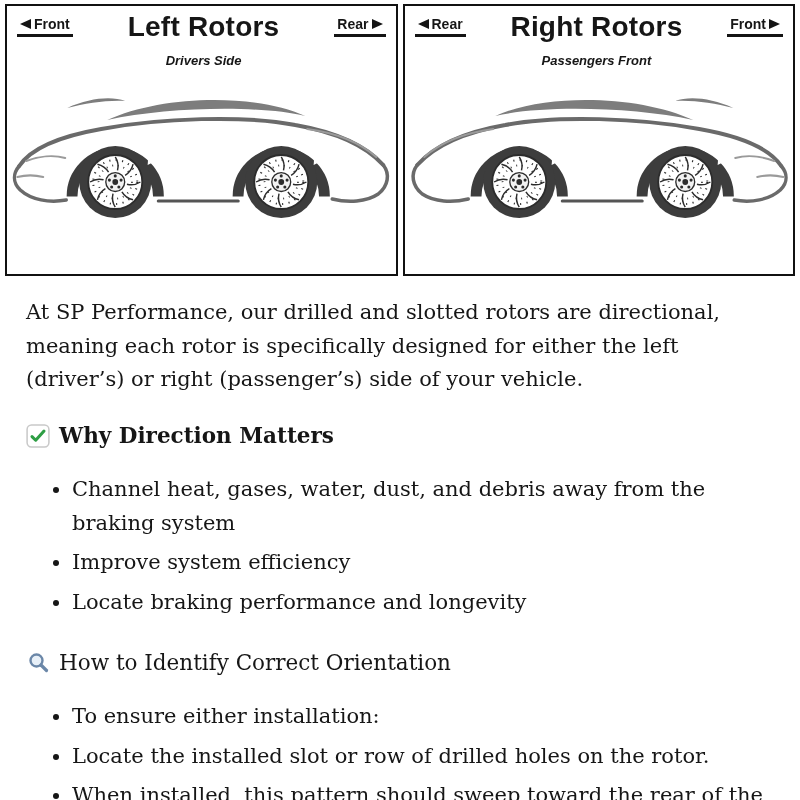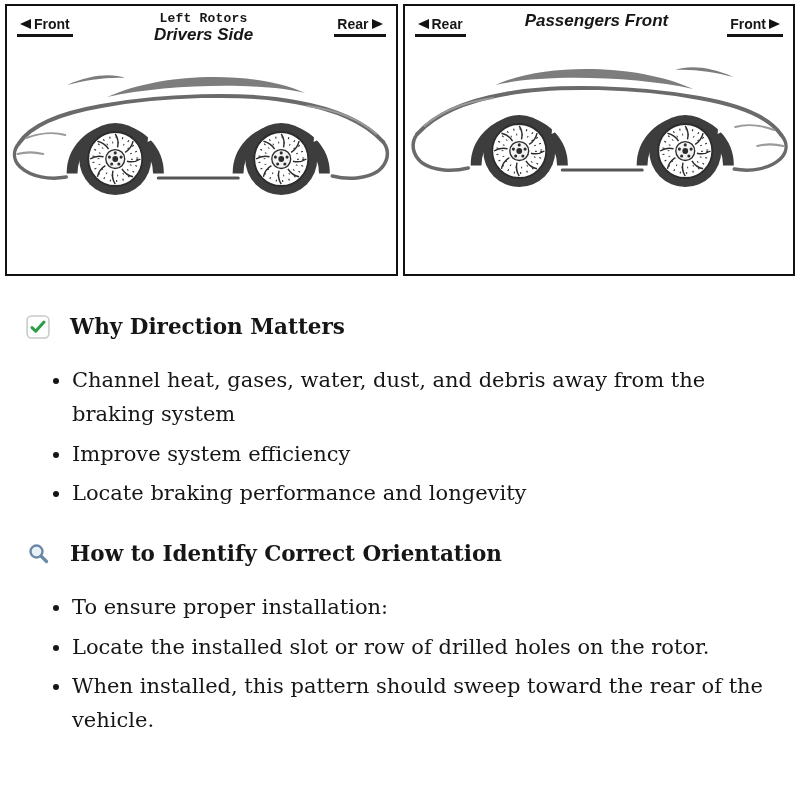--- a/index.html
+++ b/index.html
@@ -36,31 +36,31 @@
     border-bottom:3px solid #141414;
     padding:1px 3px 2px 3px;
     font-weight:700;
     font-size:14px;
     margin-top:3px;
     white-space:nowrap;
   }
   .tri-l { width:0; height:0; border-top:5px solid transparent; border-bottom:5px solid transparent; border-right:11px solid #141414; }
   .tri-r { width:0; height:0; border-top:5px solid transparent; border-bottom:5px solid transparent; border-left:11px solid #141414; }
   .panel-title { flex:1; text-align:center; line-height:1.1; }
-  .panel-title .t { display:block; font-weight:700; font-size:13px; letter-spacing:.2px;font-family:Liberation Mono, monospace; }
-  .panel-title .s { display:block; font-weight:700; font-style:italic; font-size:17px; margin-top:0; }
+  .panel-title .t { display:block; font-weight:700; font-size:28px; letter-spacing:.2px; }
+  .panel-title .s { display:block; font-weight:700; font-style:italic; font-size:13px; margin-top:11px; }
   .car-art { width:100%; height:158px; display:block; margin-top:2px; }
 
   
   .content { padding:20px 26px 0 26px; font-size:21px; line-height:1.6; }
   .content p { margin:0 0 14px 0; }
   .intro { margin-bottom:22px !important; }
-  .h-row { display:flex; align-items:center; gap:20px; font-size:21.5px; margin:14px 0 20px 0; }
+  .h-row { display:flex; align-items:center; gap:9px; font-size:21.5px; margin:14px 0 20px 0; }
   .h-bold { font-weight:700; }
-  .h-normal { font-weight:700; }
+  .h-normal { font-weight:400; }
   .emoji-box { display:inline-flex; width:24px; height:24px; align-items:center; justify-content:center; flex:0 0 auto; }
   ul.bullets { list-style:disc; padding-left:46px; margin:4px 0 26px 0; }
   ul.bullets li { margin-bottom:6px; }
 </style>
 </head>
 <body>
 
 <svg width="0" height="0" style="position:absolute" aria-hidden="true">
   <defs>
     <g id="car-body" fill="none" stroke-linecap="round">
@@ -135,38 +135,40 @@
       </svg>
     </section>
 
     <section class="panel">
       <header class="panel-header">
         <span class="dir">
           <span class="tri-l"></span>
           <span>Rear</span>
         </span>
         <span class="panel-title">
+          <span class="t">Right Rotors</span>
           <span class="s">Passengers Front</span>
         </span>
         <span class="dir">
           <span>Front</span>
           <span class="tri-r"></span>
         </span>
       </header>
       <svg class="car-art" viewBox="0 0 384 158">
         <use href="#car-body" transform="translate(384,0) scale(-1,1)"></use>
         <use href="#wheel" transform="translate(112,112) scale(0.9)"></use>
         <use href="#wheel" transform="translate(278,112) scale(0.9)"></use>
       </svg>
     </section>
 
   </div>
 
   <main class="content">
 
+    <p class="intro">At SP Performance, our drilled and slotted rotors are directional, meaning each rotor is specifically designed for either the left (driver’s) or right (passenger’s) side of your vehicle.</p>
 
     <div class="h-row h-bold">
       <span class="emoji-box">
         <svg width="24" height="24" viewBox="0 0 22 22">
           <rect x="1" y="1" width="20" height="20" rx="4" fill="#ffffff" stroke="#c9c9c9" stroke-width="1.4"></rect>
           <path d="M5.5,11.5 l3.4,3.4 L16.5,6.5" fill="none" stroke="#2e9e44" stroke-width="2.8" stroke-linecap="round" stroke-linejoin="round"></path>
         </svg>
       </span>
       <span>Why Direction Matters</span>
     </div>
@@ -182,19 +184,19 @@
       <span class="emoji-box">
         <svg width="23" height="23" viewBox="0 0 23 23">
           <circle cx="9.5" cy="9.5" r="6" fill="#e8f0f8" stroke="#6b87a8" stroke-width="2.4"></circle>
           <line x1="14" y1="14" x2="19.5" y2="19.5" stroke="#6b87a8" stroke-width="3.2" stroke-linecap="round"></line>
         </svg>
       </span>
       <span>How to Identify Correct Orientation</span>
     </div>
 
     <ul class="bullets">
-        <li>To ensure proper installation:</li>
+        <li>To ensure either installation:</li>
         <li>Locate the installed slot or row of drilled holes on the rotor.</li>
         <li>When installed, this pattern should sweep toward the rear of the vehicle.</li>
       </ul>
 
   </main>
 </div>
 
 </body></html>

